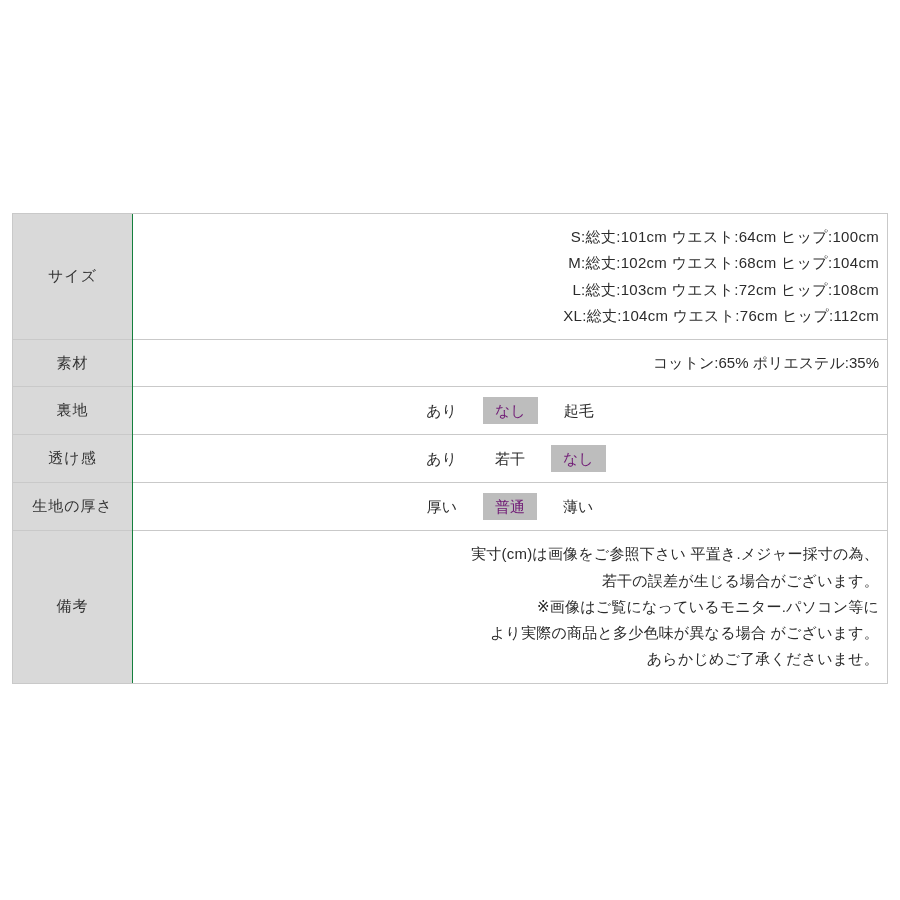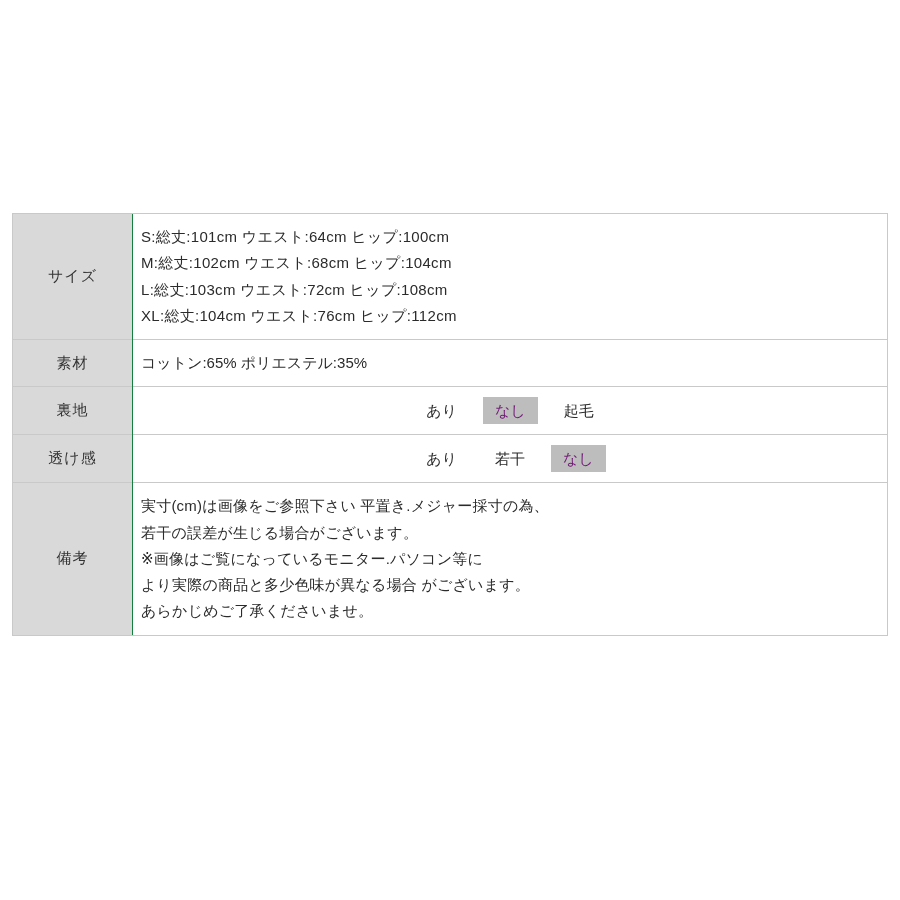--- a/index.html
+++ b/index.html
@@ -43,21 +43,21 @@
     text-align: center;
     vertical-align: middle;
     font-size: 15px;
     color: #333333;
     letter-spacing: 1px;
     border-right: 1px solid #15803d;
     padding: 6px 2px;
   }
 
   td.value {
-    text-align: left;
+    text-align: right;
     vertical-align: middle;
     font-size: 15px;
     color: #2b2b2b;
     padding: 10px 8px;
     line-height: 1.75;
   }
 
   .line {
     display: block;
     white-space: nowrap;
@@ -126,20 +126,30 @@
           <td class="label">透け感</td>
           <td class="value">
             <div class="opts">
               <span class="opt">あり</span>
               <span class="opt">若干</span>
               <span class="opt sel">なし</span>
             </div>
           </td>
         </tr>
         <tr>
+          <td class="label">生地の厚さ</td>
+          <td class="value">
+            <div class="opts">
+              <span class="opt">厚い</span>
+              <span class="opt sel">普通</span>
+              <span class="opt">薄い</span>
+            </div>
+          </td>
+        </tr>
+        <tr>
           <td class="label">備考</td>
           <td class="value note">
             <span class="line">実寸(cm)は画像をご参照下さい 平置き.メジャー採寸の為、</span>
             <span class="line">若干の誤差が生じる場合がございます。</span>
             <span class="line">※画像はご覧になっているモニター.パソコン等に</span>
             <span class="line">より実際の商品と多少色味が異なる場合 がございます。</span>
             <span class="line">あらかじめご了承くださいませ。</span>
           </td>
         </tr>
       </tbody>

